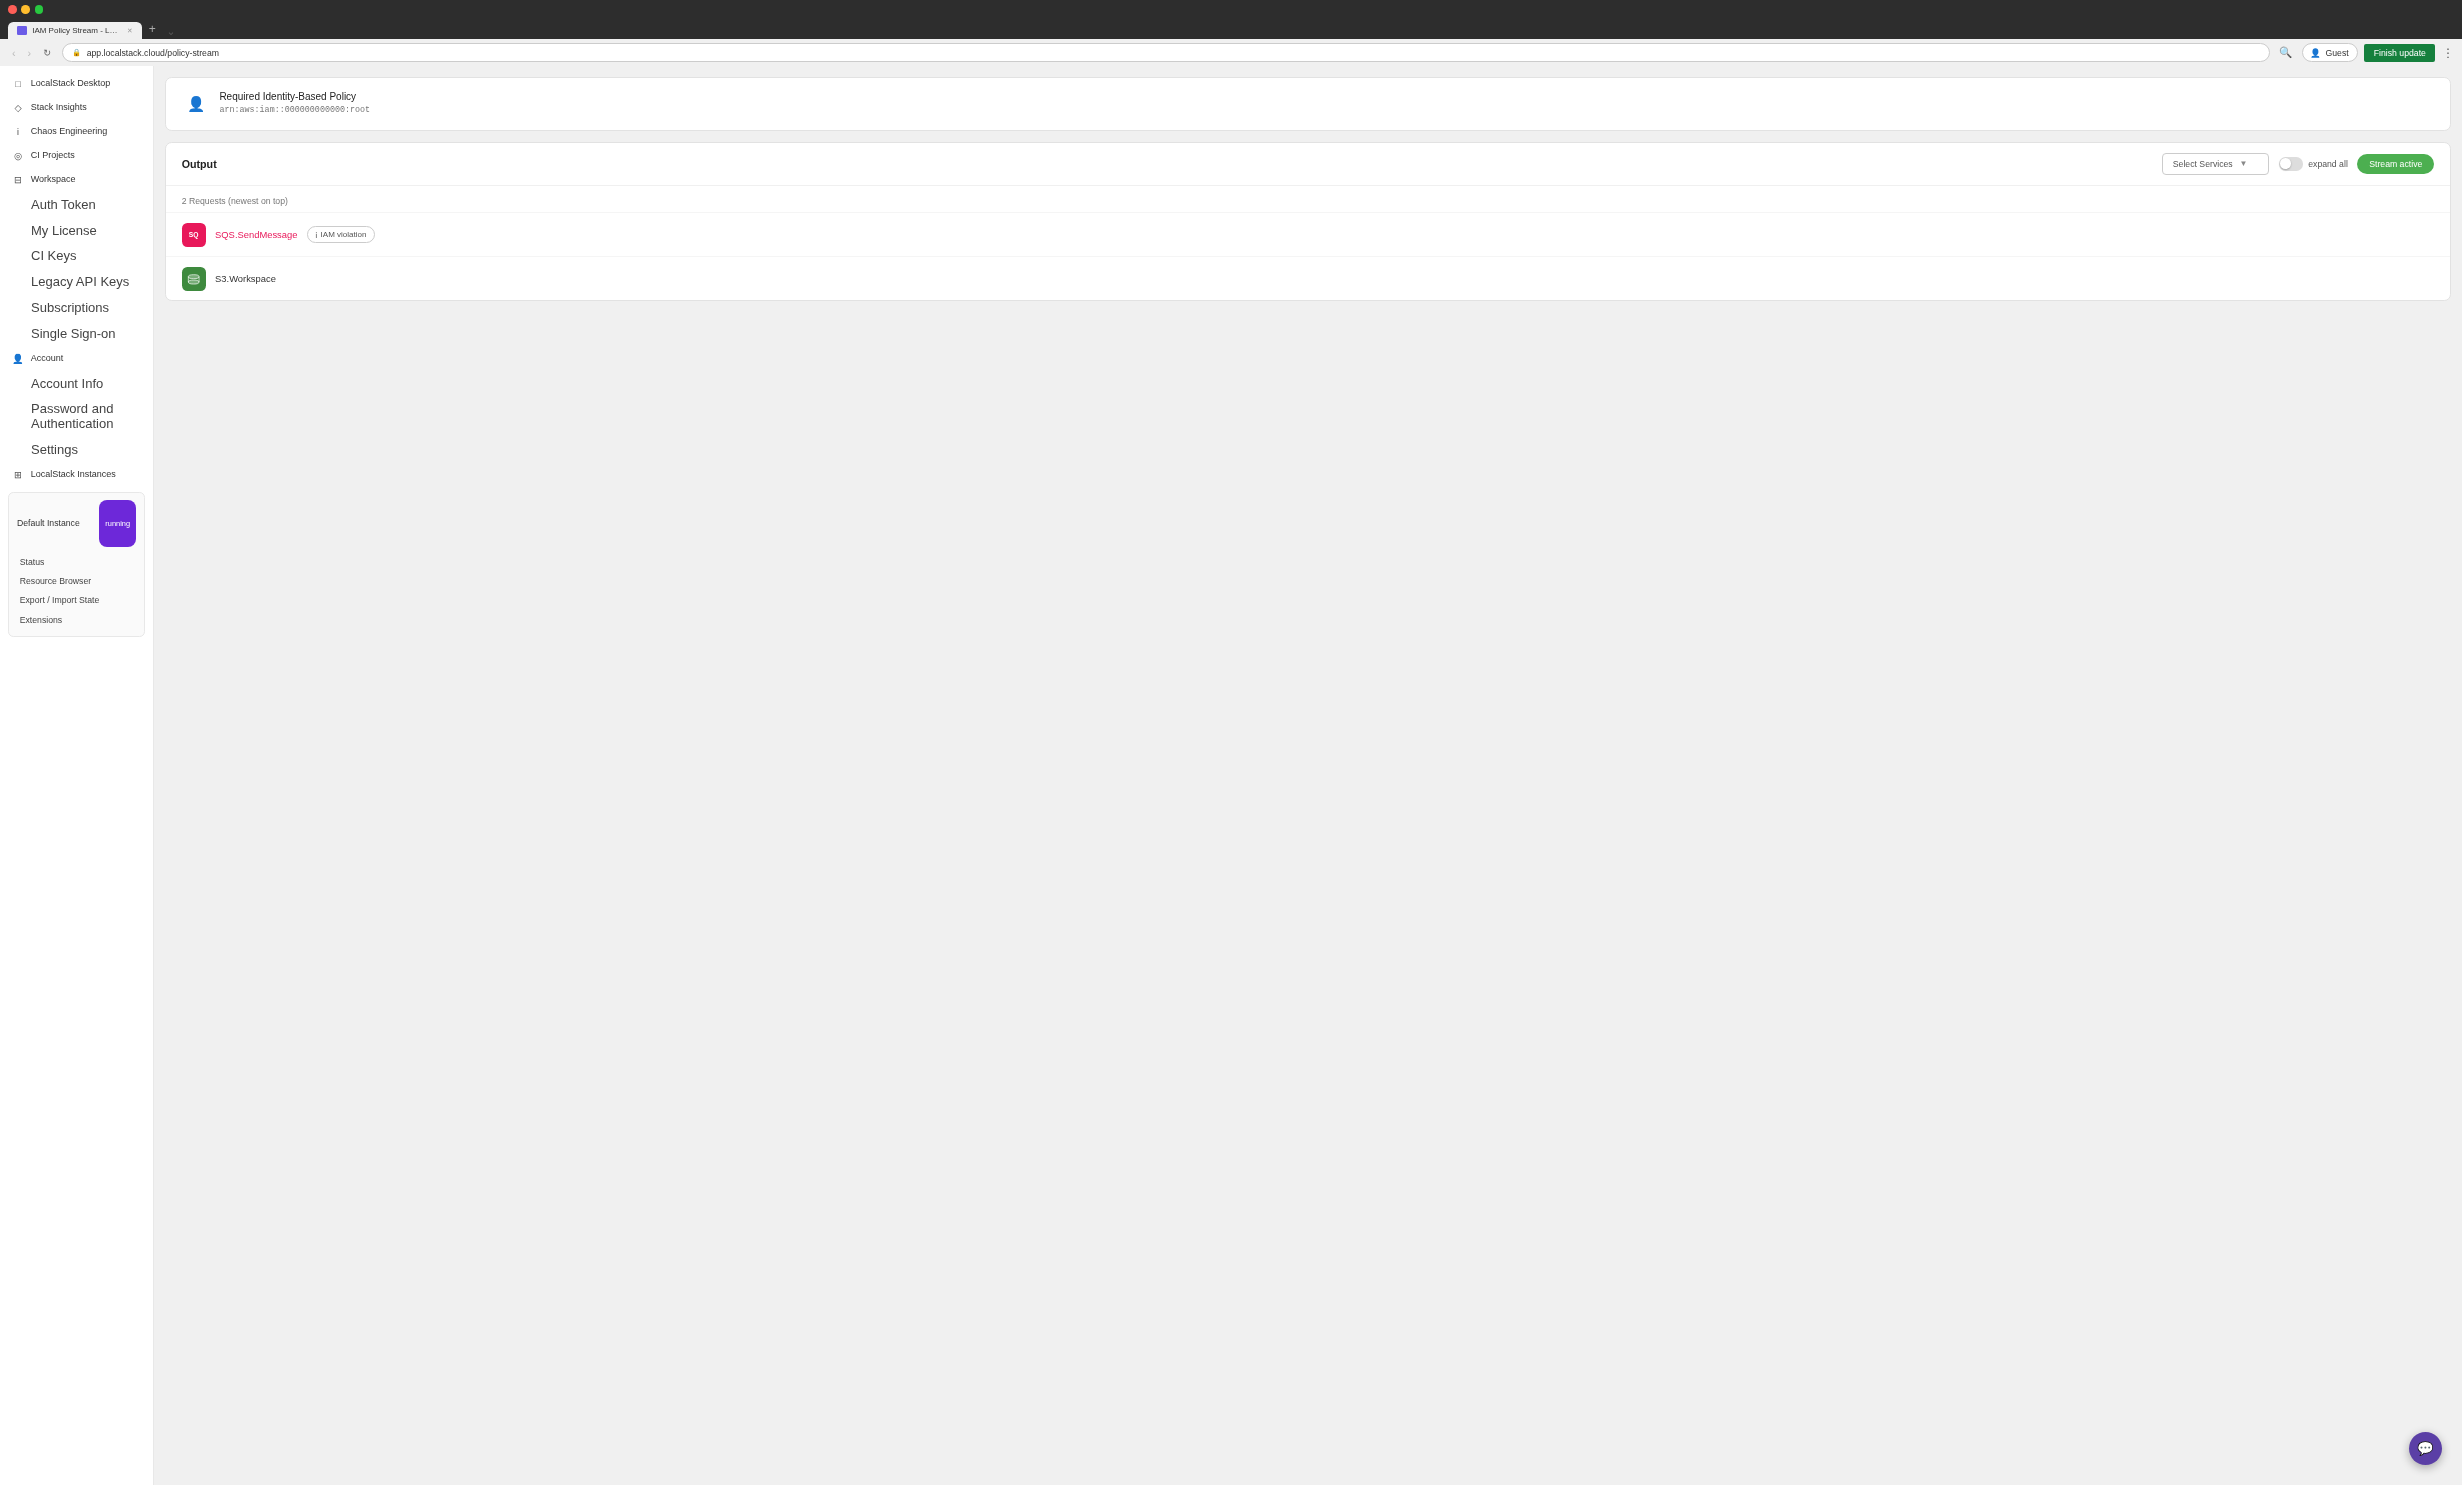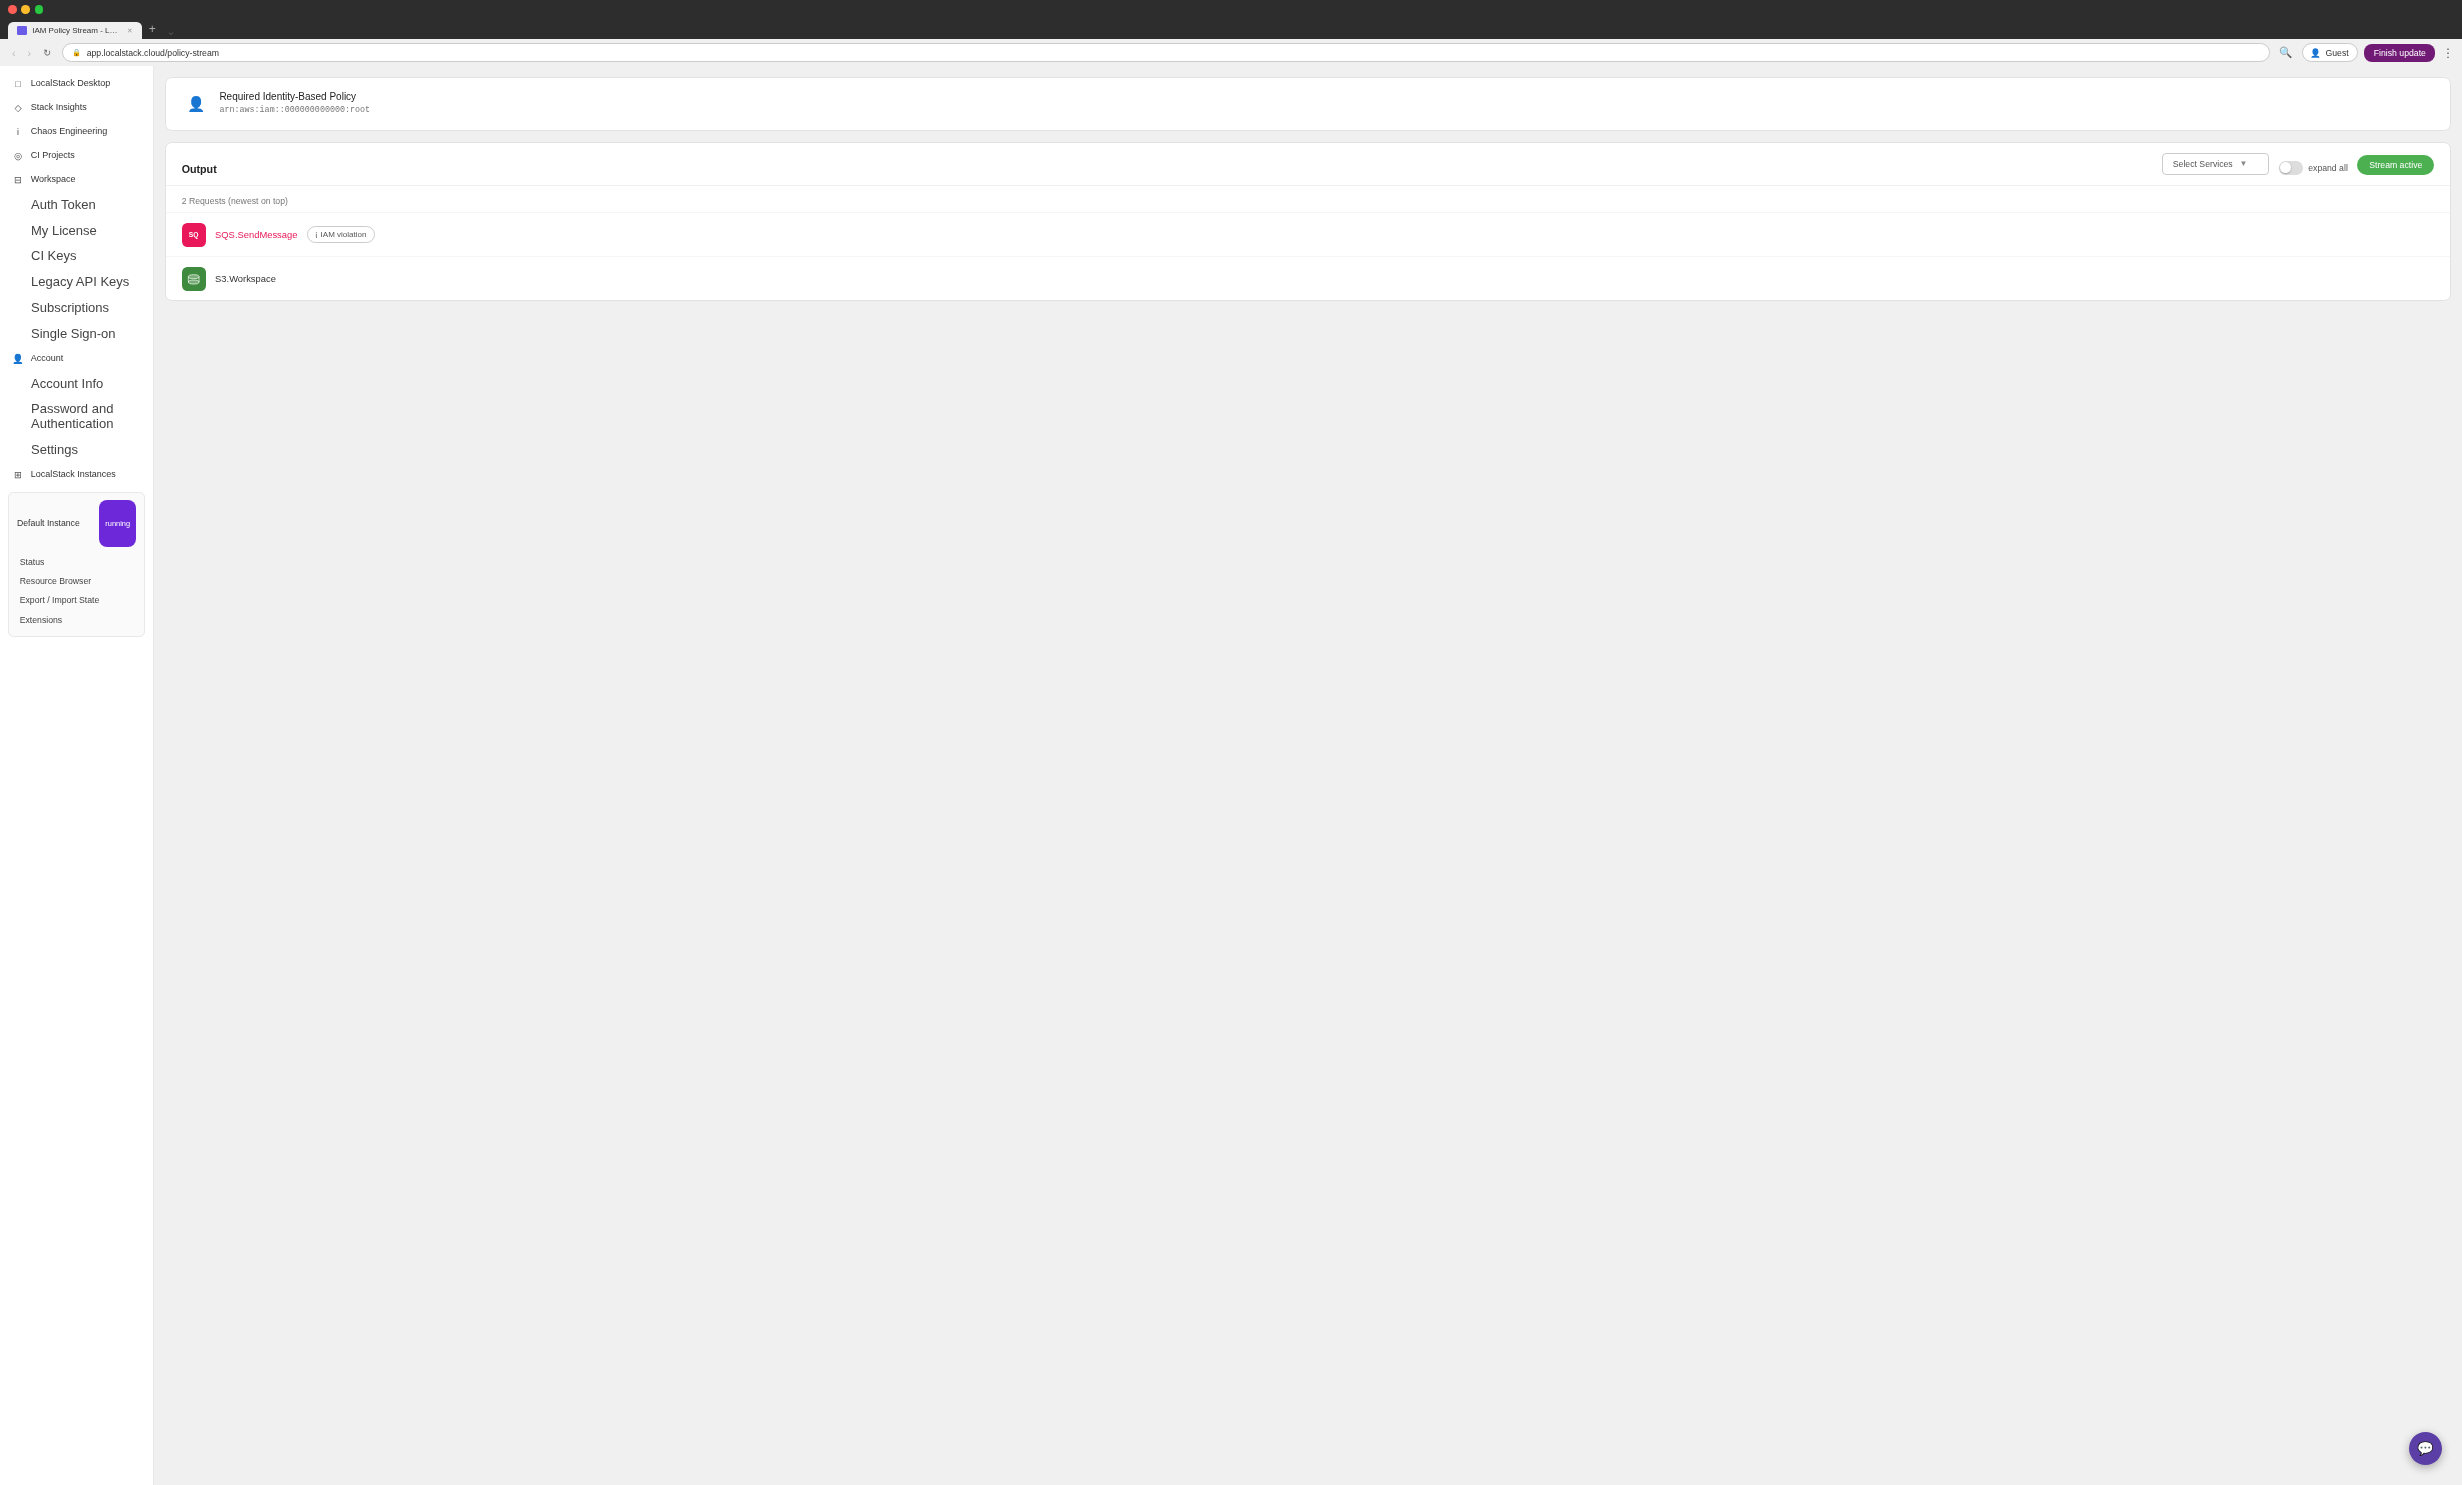--- a/index.html
+++ b/index.html
@@ -153,24 +153,24 @@
       border-radius: 13.4px;
       padding: 3.3px 8px;
       font-size: 8.7px;
       color: #333;
       cursor: pointer;
       display: flex;
       align-items: center;
       gap: 4px;
     }
     .finish-update-btn {
-      background: #701a75;
+      background: #15803d;
       color: white;
       border: none;
-      border-radius: 8px;
+      border-radius: 2px;
       padding: 4px 9.4px;
       font-size: 8.7px;
       font-weight: 500;
       cursor: pointer;
       display: flex;
       align-items: flex-start;
       gap: 4px;
     }
     .more-btn {
       background: none;
@@ -318,21 +318,21 @@
     .icon-identity {
       font-size: 14.7px;
     }
     .icon-resource {
       font-size: 13.4px;
     }
 
     
     .output-header {
       display: flex;
-      align-items: flex-end;
+      align-items: center;
       padding: 10.7px 16px;
       gap: 9.4px;
       border-bottom: 0.7px solid #f0f0f0;
     }
     .output-title {
       font-size: 10.7px;
       font-weight: 600;
       color: #222;
       flex: 1;
     }

